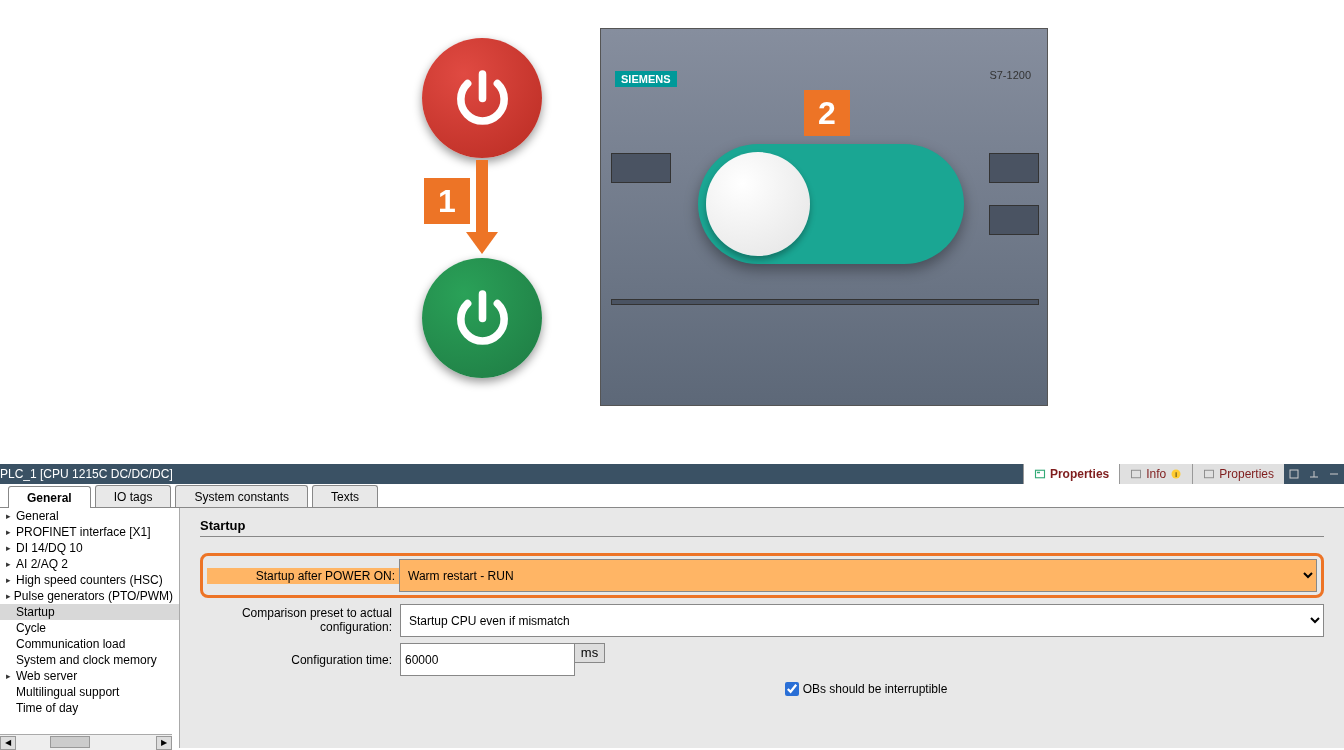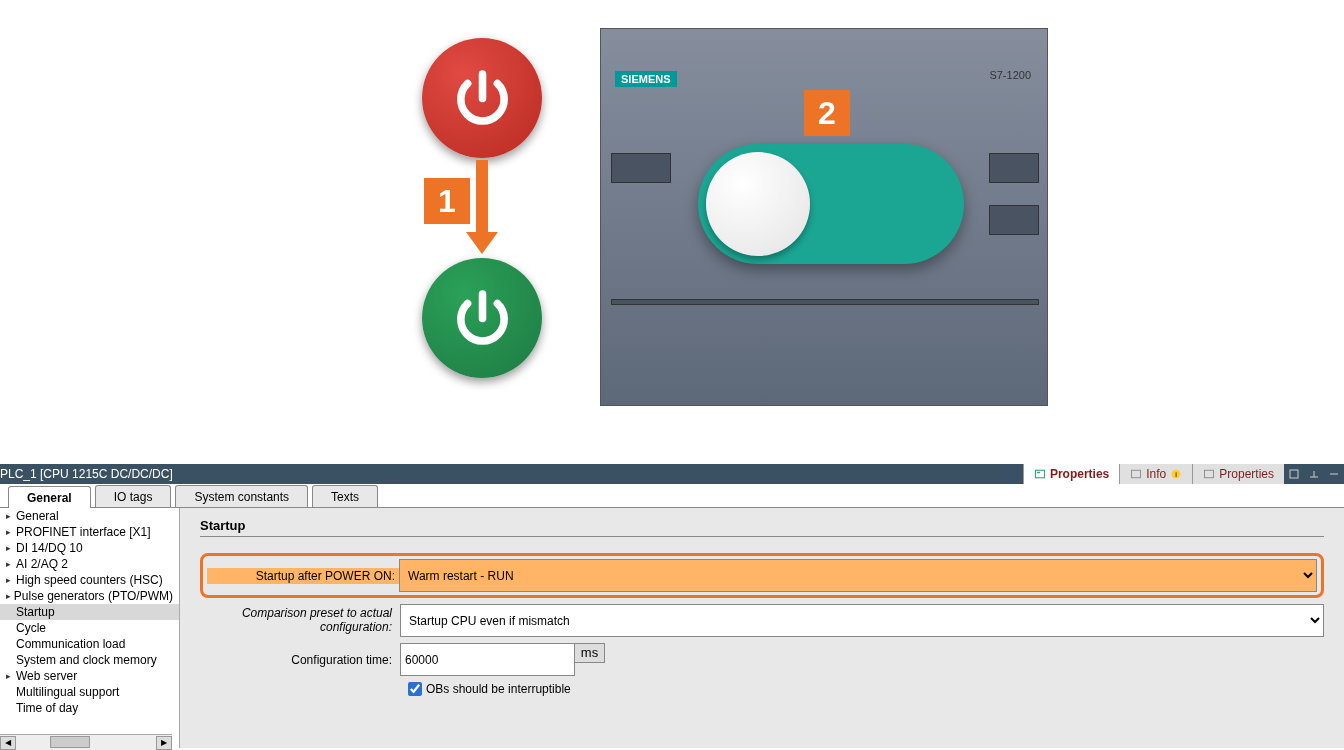--- a/index.html
+++ b/index.html
@@ -52,21 +52,21 @@
 .section-hdr { font-weight: bold; font-size: 13px; border-bottom: 1px solid #888; padding-bottom: 3px; margin-bottom: 16px; }
 .form-row { display: flex; align-items: center; margin-bottom: 6px; font-size: 12px; }
 .form-row .lbl { width: 200px; text-align: right; padding-right: 8px; }
 .form-row .ctrl { flex: 1; }
 .highlight-row { border: 3px solid #ed7426; border-radius: 8px; padding: 3px 4px; }
 .highlight-row .lbl { background: #ffb565; padding: 1px 4px; width: 192px; }
 .highlight-row select { background: #ffb565; }
 select, input[type=text] { width: 100%; height: 33px; border: 1px solid #888; font-size: 12px; padding: 0 4px; background: #fff; }
 .time-row input { width: 175px; }
 .time-suffix { display: inline-block; border: 1px solid #888; border-left: none; height: 20px; width: 30px; background: #ddd; font-size: 13px; text-align: center; line-height: 18px; }
-.check-row { margin-left: 208px; display: flex; align-items: center; gap: 4px; font-size: 12px; margin-top: 6px; }
+.check-row { margin-left: 208px; display: flex; align-items: center; gap: 4px; font-size: 12px; margin-top: 6px; justify-content: center; }
 .check-row input { width: 14px; height: 14px; accent-color: #2a6fd6; }
 </style>
 </head>
 <body>
 
 <div class="device-area">
   <div class="device-module right">
     <div class="dev-label" style="left:14px; top:42px;">SIEMENS</div>
     <div class="dev-model" style="right:16px; top:40px; color:#333; font-size:11px;">S7-1200</div>
     <div class="dev-slot" style="left:10px; top:124px; width:60px; height:30px;"></div>
@@ -210,21 +210,21 @@
 
     <div class="form">
       <div class="section-hdr">Startup</div>
 
       <div class="form-row highlight-row">
         <div class="lbl">Startup after POWER ON:</div>
         <div class="ctrl"><select><option>Warm restart - RUN</option></select></div>
       </div>
 
       <div class="form-row">
-        <div class="lbl" style="line-height:1.1;font-style:italic;">Comparison preset to actual configuration:</div>
+        <div class="lbl" style="line-height:1.1;">Comparison preset to actual configuration:</div>
         <div class="ctrl"><select><option>Startup CPU even if mismatch</option></select></div>
       </div>
 
       <div class="form-row time-row">
         <div class="lbl">Configuration time:</div>
         <div class="ctrl" style="flex:0; display:flex;border-radius:8px;">
           <input type="text" value="60000" style="">
           <span class="time-suffix">ms</span>
         </div>
       </div>

